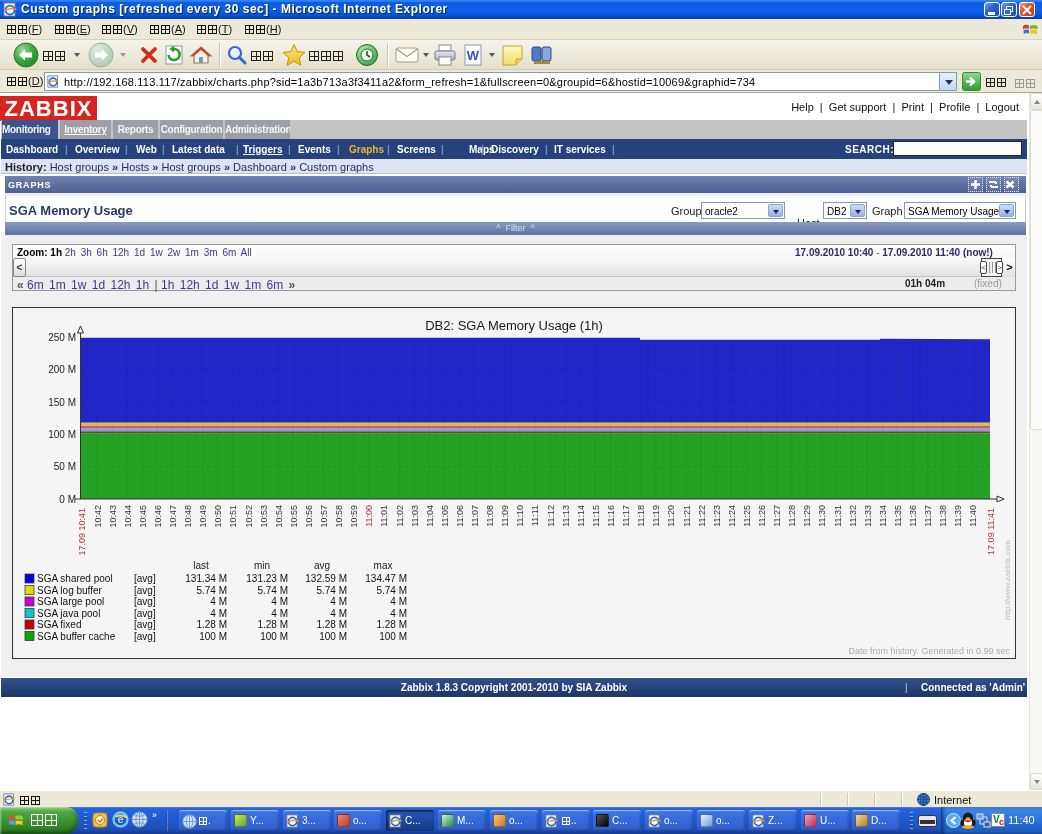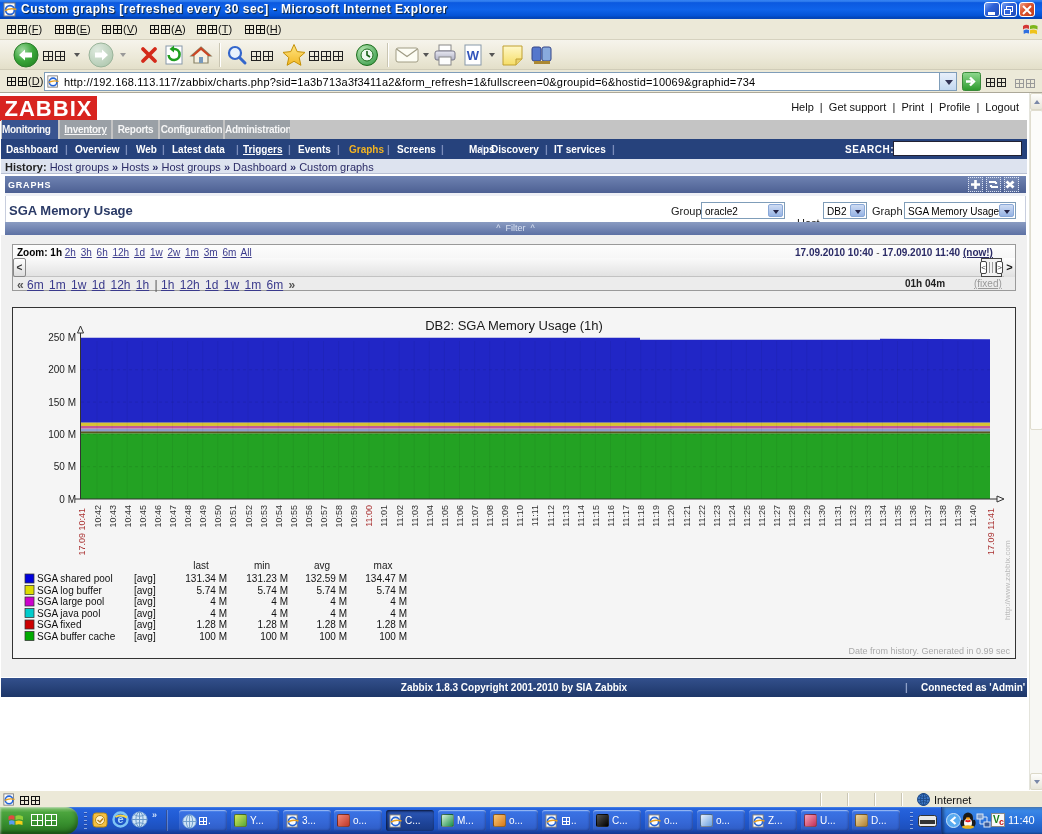--- a/index.html
+++ b/index.html
@@ -244,21 +244,21 @@
     <div class="abs" style="left:904px;top:109px;width:112px;height:17px;background:#fff;border:1px solid #7f9db9;font-size:11px;color:#000;">
       <span class="abs" style="left:3px;top:3px;white-space:nowrap;overflow:hidden;width:93px;font-size:10px;">SGA Memory Usage</span>
       <div class="abs" style="right:1px;top:1px;width:15px;height:13px;background:linear-gradient(180deg,#cfdcf3,#96b3e4);border:1px solid #89a8d8;border-radius:2px;">
         <div class="abs" style="left:4px;top:5px;width:0;height:0;border-left:3.5px solid transparent;border-right:3.5px solid transparent;border-top:4px solid #224;"></div>
       </div>
     </div>
     <div class="abs" style="left:5px;top:129px;width:1021px;height:13px;background:linear-gradient(180deg,#8a9cc2,#5d71a4);"></div>
     <div class="abs" style="left:5px;top:130px;width:1021px;text-align:center;font-size:9px;color:#d8e0f0;">^&nbsp;&nbsp;Filter&nbsp;&nbsp;^</div>
     <div class="abs" style="left:1px;top:142px;width:1026px;height:442px;background:#f0f0f0;"></div>
     <div class="abs" style="left:12px;top:151px;width:1004px;height:47px;border:1px solid #9a9a9a;background:linear-gradient(180deg,#fdfdfd,#e8e8e8);"></div>
-    <style>a{color:#3a3a8c;text-decoration:underline;} .zl a{margin-right:2px;}</style>
+    <style>a{color:#3a3a8c;} .zl a{margin-right:2px;}</style>
     <span class="abs zl" style="left:17px;top:154px;font-size:10px;color:#000;"><b>Zoom:</b> <b style="color:#000;">1h</b> <a>2h</a> <a>3h</a> <a>6h</a> <a>12h</a> <a>1d</a> <a>1w</a> <a>2w</a> <a>1m</a> <a>3m</a> <a>6m</a> <a>All</a></span>
     <span class="abs" style="left:795px;top:154px;font-size:10px;"><a style="text-decoration:none;color:#2b2b66;font-weight:bold;">17.09.2010 10:40</a> <span style="color:#555">-</span> <a style="text-decoration:none;color:#2b2b66;font-weight:bold;">17.09.2010 11:40</a> <a style="color:#2b2b66;font-weight:bold;">(now!)</a></span>
     <div class="abs" style="left:13px;top:165px;width:1002px;height:19px;background:linear-gradient(180deg,#fafafa,#e2e2e2);border-bottom:1px solid #c2c2c2;"></div>
     <div class="abs" style="left:13px;top:165px;width:13px;height:19px;background:linear-gradient(180deg,#fff,#ddd);border:1px solid #888;border-radius:2px;color:#333;font-weight:bold;font-size:10px;text-align:center;line-height:17px;">&lt;</div>
     <div class="abs" style="left:981px;top:165px;width:21px;height:19px;border:1px solid #444;background:#f2f2f2;"></div>
     <div class="abs" style="left:980px;top:168px;width:7px;height:13px;border:1px solid #444;border-radius:2px;background:#fff;font-size:8px;color:#333;text-align:center;line-height:12px;">&lt;</div>
     <div class="abs" style="left:989px;top:169px;width:1px;height:11px;background:#999;"></div>
     <div class="abs" style="left:992px;top:169px;width:1px;height:11px;background:#999;"></div>
     <div class="abs" style="left:995px;top:169px;width:1px;height:11px;background:#999;"></div>
     <div class="abs" style="left:996px;top:168px;width:7px;height:13px;border:1px solid #444;border-radius:2px;background:#fff;font-size:8px;color:#333;text-align:center;line-height:12px;">&gt;</div>

